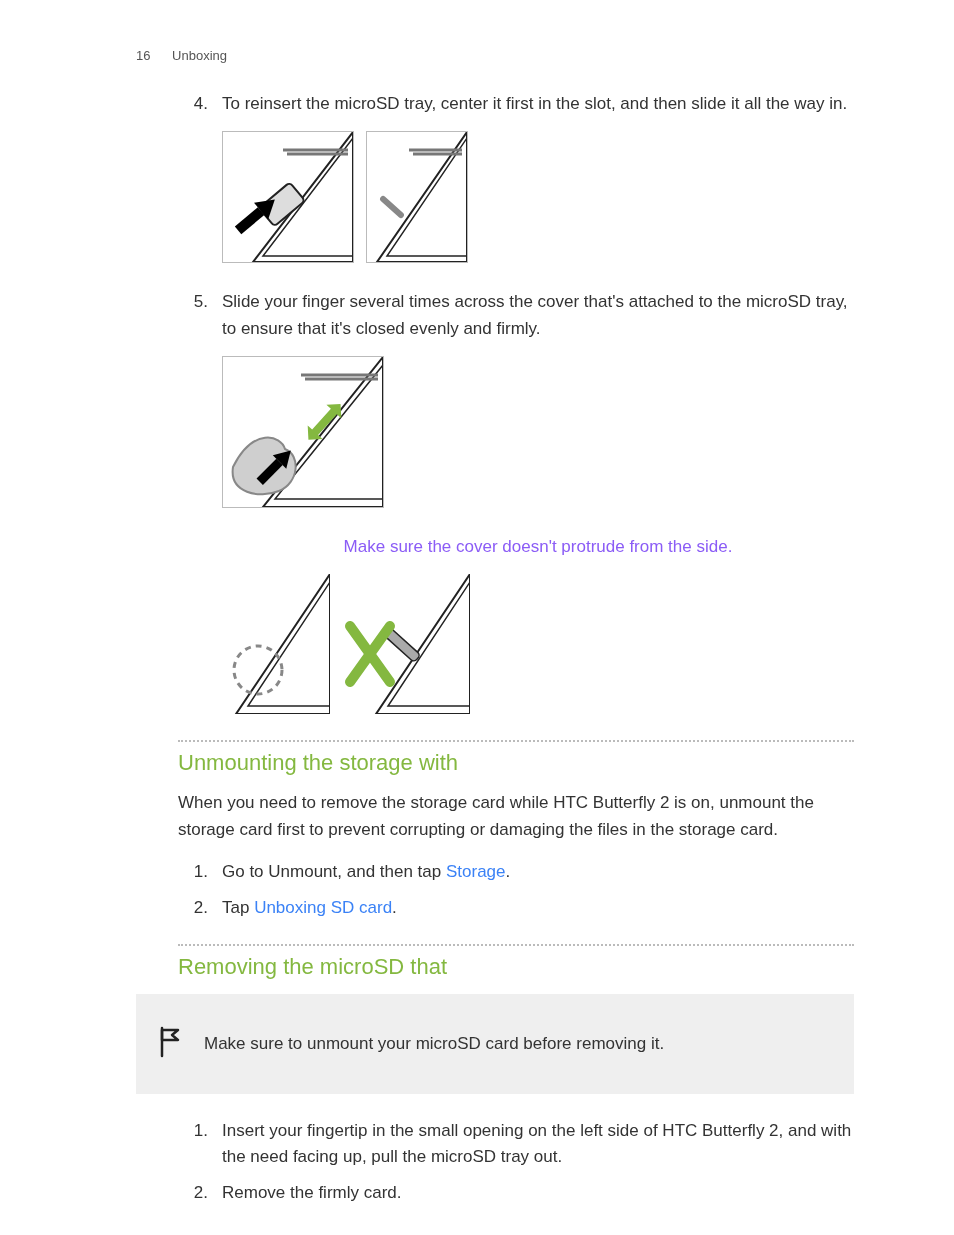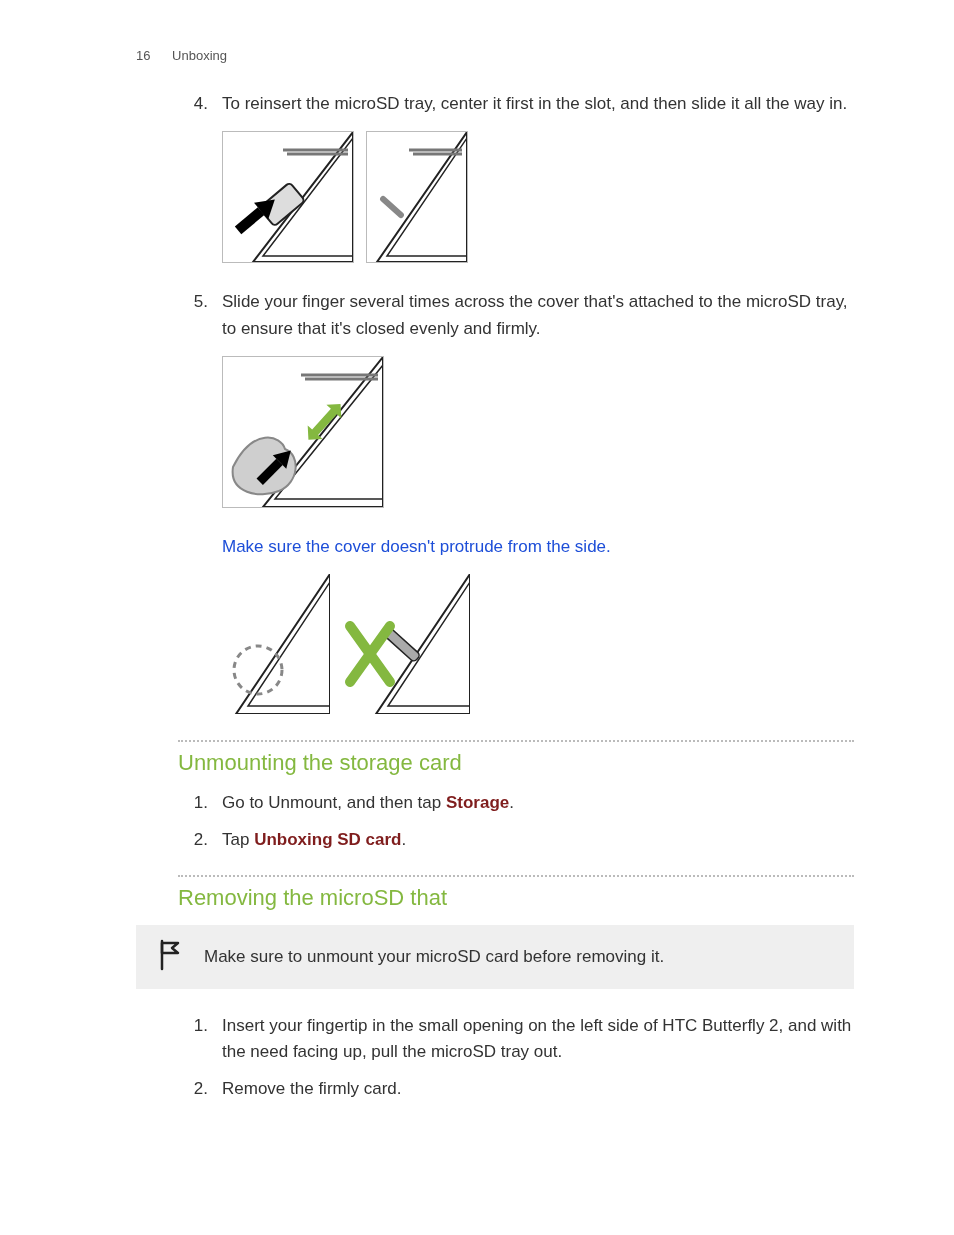--- a/index.html
+++ b/index.html
@@ -4,29 +4,29 @@
 <style>
   * { box-sizing: border-box; margin: 0; padding: 0; }
   html, body { width: 954px; background: #fff; font-family: "Helvetica Neue", Arial, sans-serif; color: #333; }
   .page { width: 954px; min-height: 1235px; padding: 48px 100px 60px 100px; position: relative; }
   .running-head { font-size: 13px; color: #555; margin-left: 36px; margin-bottom: 28px; }
   .running-head .pn { margin-right: 18px; }
   .content { margin-left: 78px; }
   .ol-item { display: flex; margin-bottom: 10px; font-size: 17px; line-height: 1.55; color: #333; }
   .ol-item .num { width: 44px; text-align: right; padding-right: 14px; flex-shrink: 0; }
   .ol-item .txt { flex: 1; }
-  .ol-item .txt .bold { font-weight: 700; color: #7f1d1d; margin-top: 21px; }
-  .after-num { margin-left: 44px; font-size: 17px; line-height: 1.55; color: #1d4ed8; margin-top: 14px; margin-bottom: 10px; }
+  .ol-item .txt .bold { font-weight: 400; color: #3b82f6; margin-top: 21px; }
+  .after-num { margin-left: 44px; font-size: 17px; line-height: 1.55; color: #8b5cf6; margin-top: 14px; margin-bottom: 10px; text-align: center; }
   .figure-row { display: flex; gap: 12px; margin: 14px 0 26px 44px; }
   .fig { border: 1px solid #bbb; background: #fff; position: relative; overflow: hidden; }
   .fig svg { display: block; }
   .dotted-rule { border: none; border-top: 2px dotted #bbb; margin: 22px 0 8px 0; }
   .section-h { color: #84b840; font-size: 22px; font-weight: 400; margin-bottom: 14px; }
   .para { font-size: 17px; line-height: 1.55; color: #333; margin-bottom: 16px; }
-  .callout { background: #efefef; display: flex; align-items: center; padding: 14px 22px; margin: 14px 0 24px -42px; width: calc(100% + 42px); }
+  .callout { background: #efefef; display: flex; align-items: center; padding: 32px 22px; margin: 14px 0 24px -42px; width: calc(100% + 42px); }
   .callout .flag { width: 32px; flex-shrink: 0; margin-right: 14px; }
   .callout .ct { font-size: 17px; color: #333; }
 </style>
 </head>
 <body>
 
 <div class="page">
 
   <div class="running-head">
     <span class="pn">16</span>
@@ -115,21 +115,22 @@
 
           <g stroke="#84b840" stroke-width="10" stroke-linecap="round">
             <line x1="8" y1="52" x2="48" y2="108"></line>
             <line x1="48" y1="52" x2="8" y2="108"></line>
           </g>
         </svg>
       </div>
     </div>
 
     <hr class="dotted-rule">
-    <div class="section-h">Unmounting the storage card</div>
+    <div class="section-h">Unmounting the storage with</div>
+    <div class="para">When you need to remove the storage card while HTC Butterfly 2 is on, unmount the storage card first to prevent corrupting or damaging the files in the storage card.</div>
 
     <div class="ol-item">
       <div class="num">1.</div>
       <div class="txt">
         <span>Go to Unmount, and then tap </span><span class="bold">Storage</span><span>.</span>
       </div>
     </div>
     <div class="ol-item">
       <div class="num">2.</div>
       <div class="txt">

